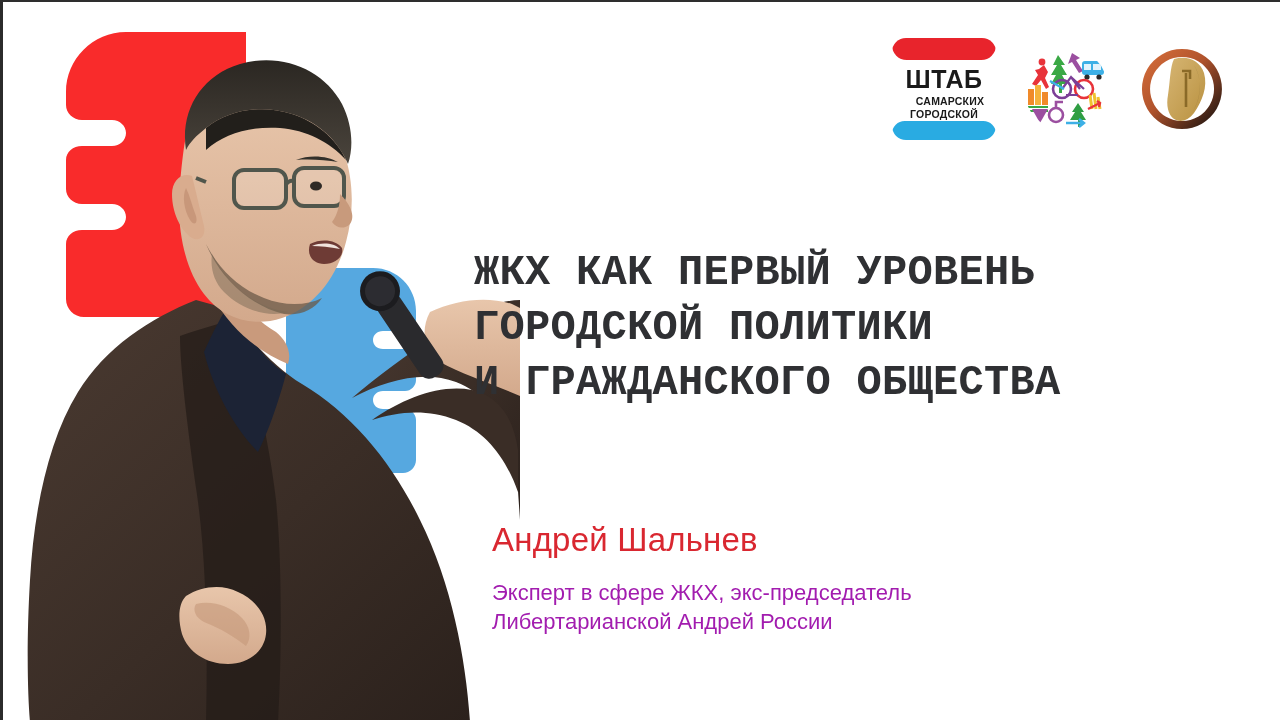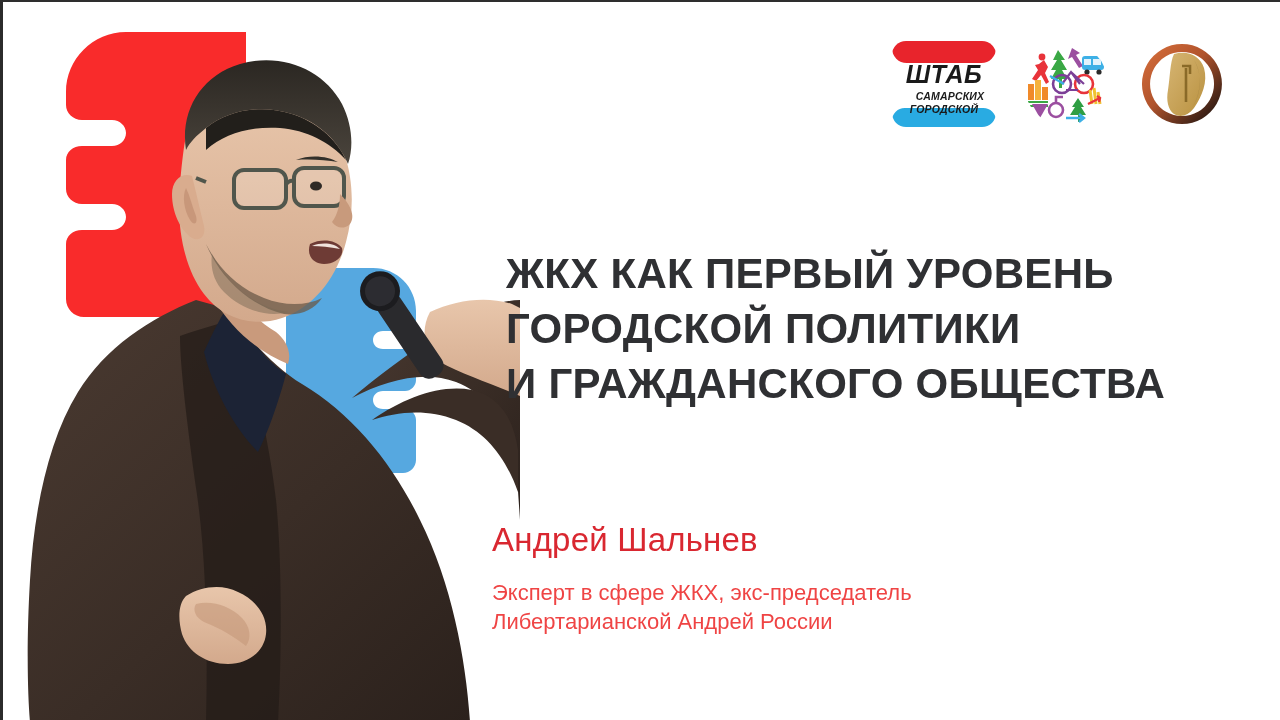--- a/index.html
+++ b/index.html
@@ -63,30 +63,29 @@
     top: 38px;
     right: 52px;
     display: flex;
     align-items: center;
     gap: 26px;
     z-index: 30;
   }
 
   .logo-shtab {
     width: 104px;
-    height: 86px;
+    height: 102px;
     background: #ffffff;
     border-radius: 14px;
     position: relative;
     display: flex;
     flex-direction: column;
     align-items: center;
     justify-content: center;
     overflow: hidden;
-    font-style: italic;
   }
   .logo-shtab .arc-top {
     position: absolute;
     top: 0; left: 0; right: 0;
     height: 22px;
     background: #e8242c;
     border-radius: 13px 13px 26px 26px;
   }
   .logo-shtab .arc-bot {
     position: absolute;
@@ -117,24 +116,25 @@
   }
   .logo-shtab .shtab-sub1 { margin-top: 3px; padding-left: 12px; }
 
   .logo-city { width: 88px; height: 88px; }
   .logo-gold { width: 92px; height: 92px; }
   .logo-city svg, .logo-gold svg { display: block; }
 
   
   .title-block {
     position: absolute;
-    left: 506px;
+    left: 474px;
     top: 246px;
     width: 740px;
     z-index: 20;
+    font-family: Liberation Mono, monospace;
   }
   .title-line {
     font-size: 42px;
     font-weight: 700;
     line-height: 55px;
     color: #2f3033;
     letter-spacing: 0.3px;
     white-space: nowrap;
   }
 
@@ -149,21 +149,21 @@
     font-size: 33px;
     font-weight: 400;
     color: #d92730;
     letter-spacing: 0.2px;
     line-height: 1.15;
   }
   .speaker-role {
     margin-top: 19px;
     font-size: 22px;
     font-weight: 400;
-    color: #ef4444;
+    color: #a21caf;
     line-height: 29px;
   }
   .speaker-role .role-line { white-space: nowrap; }
 </style>
 </head>
 <body>
 
 <div class="slide">
 
   <div class="brandmark mark-red">

